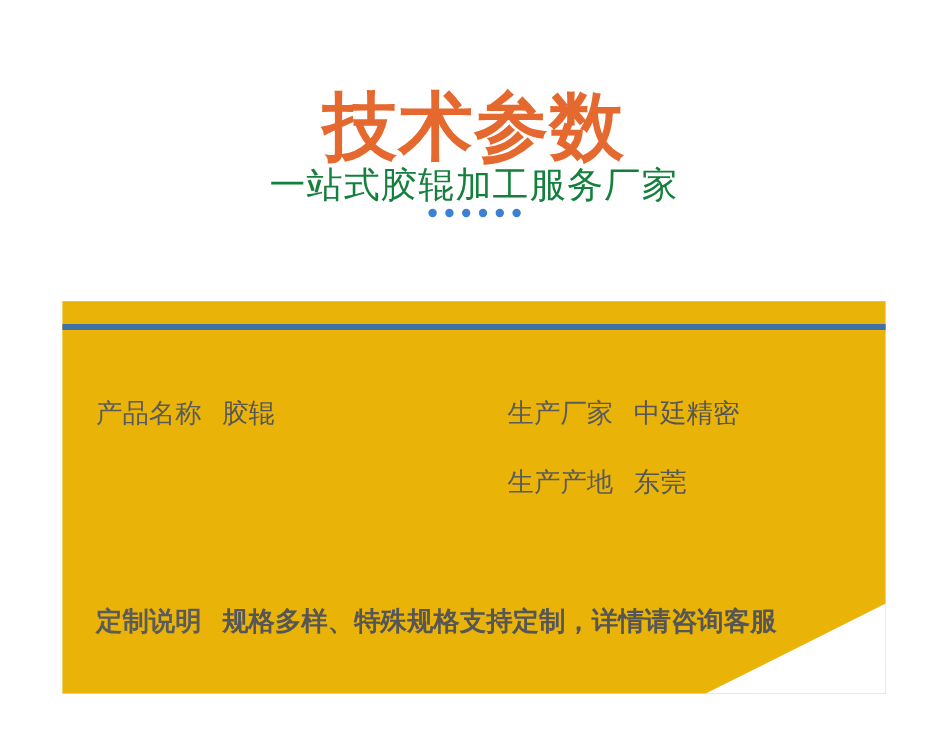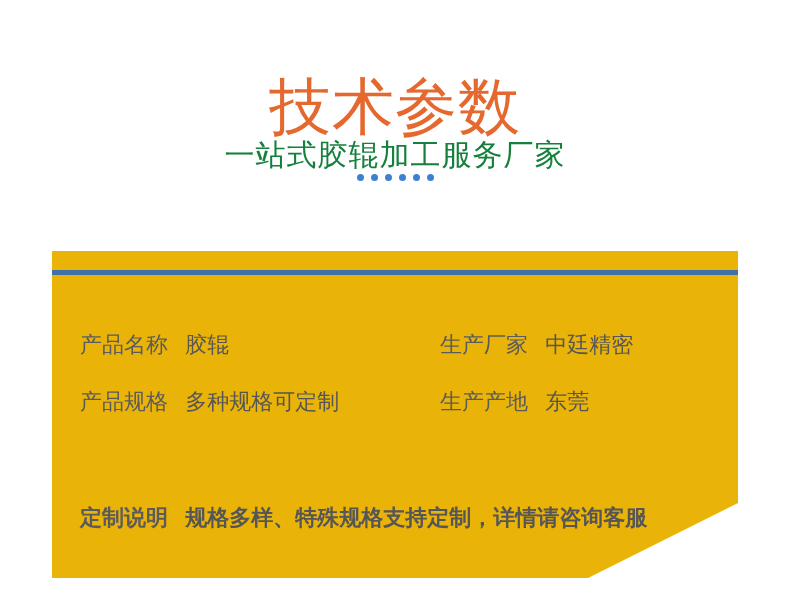--- a/index.html
+++ b/index.html
@@ -19,21 +19,21 @@
     inset: 0;
   }
   .title {
     position: absolute;
     top: 29px;
     left: 0;
     width: 100%;
     text-align: center;
     font-size: 62px;
     line-height: 72px;
-    font-weight: 400;
+    font-weight: 700;
     color: #e5692e;
     letter-spacing: 1px;
   }
   .subtitle {
     position: absolute;
     top: 107px;
     left: 0;
     width: 100%;
     text-align: center;
     font-size: 30px;
@@ -90,21 +90,21 @@
     line-height: 30px;
     color: #5b5b5b;
     white-space: nowrap;
   }
   .row-1 { top: 79px; }
   .row-2 { top: 136px; }
   .row-3 { top: 194px; }
   .row-4 { top: 252px; font-weight: bold; }
   .pair-right {
     position: absolute;
-    left: 360px;
+    left: 343px;
     top: 0;
   }
   .spec-label {
     margin-right: 11px;
     color: #5b5b5b;
   }
   .spec-value {
     color: #565656;
   }
 </style>
@@ -134,24 +134,20 @@
         <span class="spec-label">产品名称</span>
         <span class="spec-value">胶辊</span>
       </span>
       <span class="pair pair-right">
         <span class="spec-label">生产厂家</span>
         <span class="spec-value">中廷精密</span>
       </span>
     </div>
 
     <div class="spec-row row-2">
-      <span class="pair">
-        <span class="spec-label">产品规格</span>
-        <span class="spec-value">多种规格可定制</span>
-      </span>
       <span class="pair pair-right">
         <span class="spec-label">生产产地</span>
         <span class="spec-value">东莞</span>
       </span>
     </div>
 
 
     <div class="spec-row row-4">
       <span class="pair">
         <span class="spec-label">定制说明</span>

